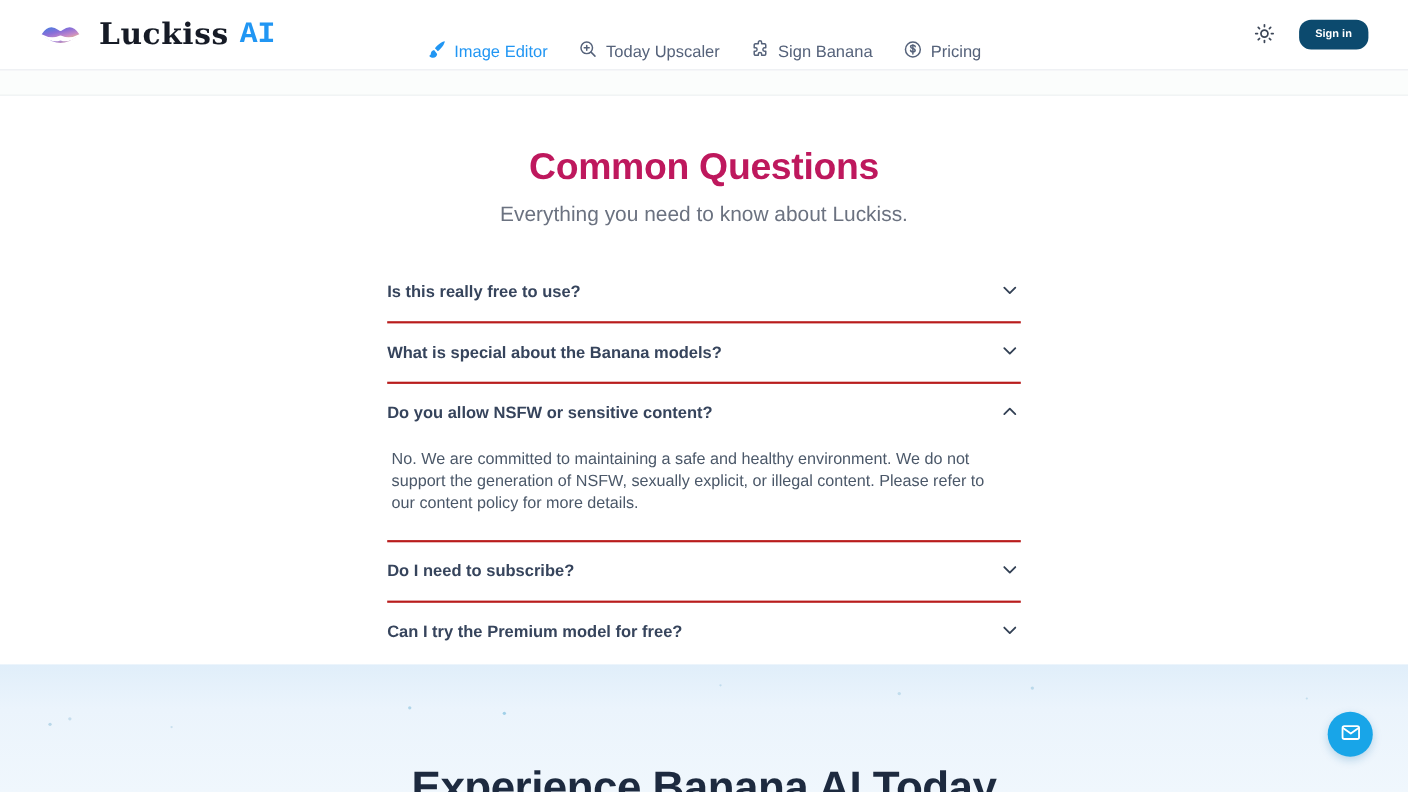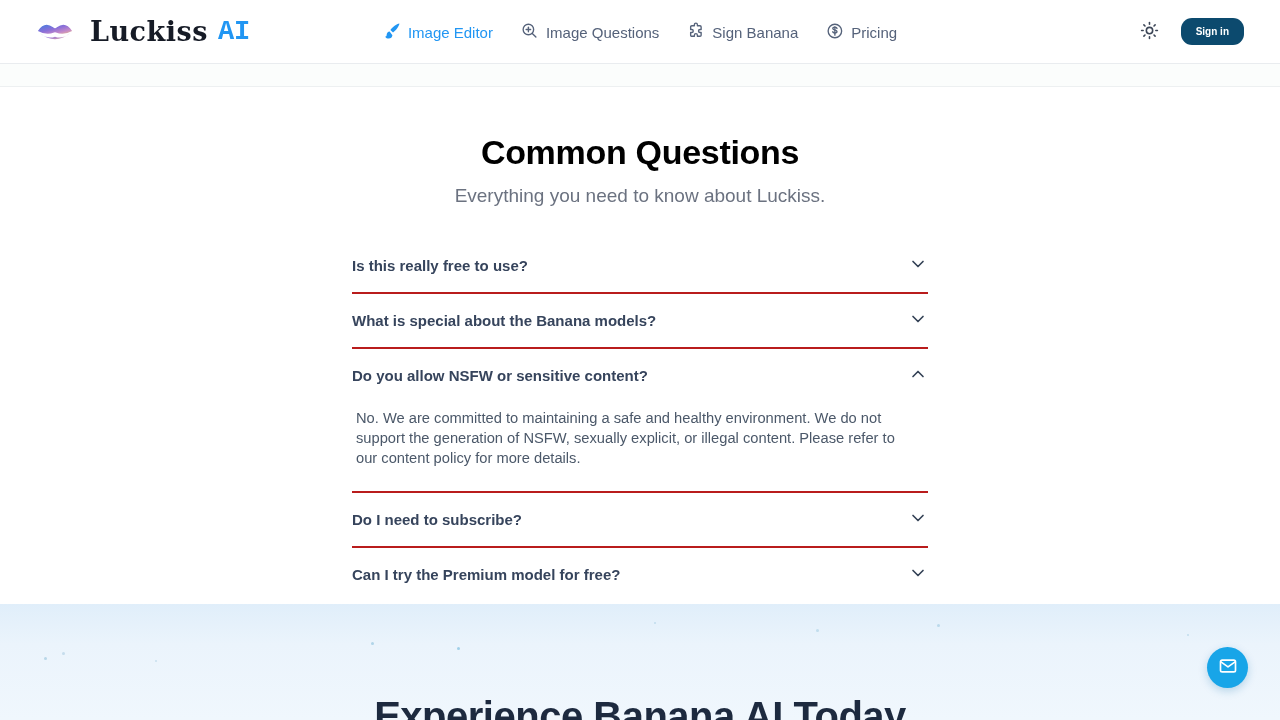--- a/index.html
+++ b/index.html
@@ -21,21 +21,21 @@
   .brand svg { display:block; }
   .brand-name {
     font-family:"DejaVu Serif", serif; font-weight:700;
     font-size:27px; color:#161b26; margin-left:16px; letter-spacing:0.5px;
   }
   .brand-ai {
     font-family:Liberation Mono, monospace; font-weight:700;
     font-size:27px; color:#2196f3; margin-left:10px;
   }
   nav {
-    position:absolute; left:50%; top:0; transform:translateX(-50%);
+    position:absolute; left:50%; top:15px; transform:translateX(-50%);
     height:64px; display:flex; align-items:center; gap:28px;
   }
   .nav-item {
     display:flex; align-items:center; gap:7px;
     font-size:15px; color:#55627a; cursor:pointer; white-space:nowrap;
   }
   .nav-item svg { color:#55627a; }
   .nav-item.active, .nav-item.active svg { color:#2196f3; }
   .header-right { margin-left:auto; display:flex; align-items:center; gap:18px; }
   .theme-btn { background:none; border:none; padding:4px; cursor:pointer; color:#3c4657; display:flex; }
@@ -43,21 +43,21 @@
     background:#0c4a6e; color:#ffffff; border:none; cursor:pointer;
     font-family:"Liberation Sans", sans-serif;
     font-size:10px; font-weight:700; padding:8px 15px; border-radius:11px;
   }
 
   
   .sub-band { height:23px; background:#fbfdfc; border-bottom:1px solid #edf0f1; }
 
   
   .faq { padding-top:46px; text-align:center; }
-  .faq-title { margin:0; font-size:34px; font-weight:700; color:#000000; letter-spacing:-0.3px; }
+  .faq-title { margin:0; font-size:34px; font-weight:700; color:#be185d; letter-spacing:-0.3px; }
   .faq-subtitle { margin:13px 0 0; font-size:19px; color:#6b7280; }
   .accordion { width:576px; margin:32px auto 0; text-align:left; }
   .acc-item { border-bottom:2px solid #b91c1c; }
   .acc-item:last-child { border-bottom:none; }
   .acc-row {
     width:100%; background:none; border:none; cursor:pointer;
     display:flex; justify-content:space-between; align-items:center;
     padding:15px 0; font-family:"Liberation Sans", sans-serif;
   }
   .acc-q { font-size:15px; font-weight:700; color:#36445c; }
@@ -127,21 +127,21 @@
     </div>
     <div class="nav-item">
       <span>
         <svg width="18" height="18" viewBox="0 0 24 24" fill="none" stroke="currentColor" stroke-width="1.8" stroke-linecap="round">
           <circle cx="10" cy="10" r="7"></circle>
           <line x1="10" y1="7" x2="10" y2="13"></line>
             <line x1="7" y1="10" x2="13" y2="10"></line>
           <line x1="15.2" y1="15.2" x2="20" y2="20"></line>
         </svg>
       </span>
-      <span>Image Questions</span>
+      <span>Today Upscaler</span>
     </div>
     <div class="nav-item">
       <span>
         <svg width="18" height="18" viewBox="0 0 24 24" fill="none" stroke="currentColor" stroke-width="1.8" stroke-linejoin="round">
           <path d="M10 3.5a2 2 0 0 1 4 0V5h3.5a1.5 1.5 0 0 1 1.5 1.5V10h-1.5a2 2 0 0 0 0 4H19v3.5a1.5 1.5 0 0 1-1.5 1.5H14v-1.5a2 2 0 0 0-4 0V19H6.5A1.5 1.5 0 0 1 5 17.5V14H6.5a2 2 0 0 0 0-4H5V6.5A1.5 1.5 0 0 1 6.5 5H10V3.5z"></path>
         </svg>
       </span>
       <span>Sign Banana</span>
     </div>
     <div class="nav-item">

